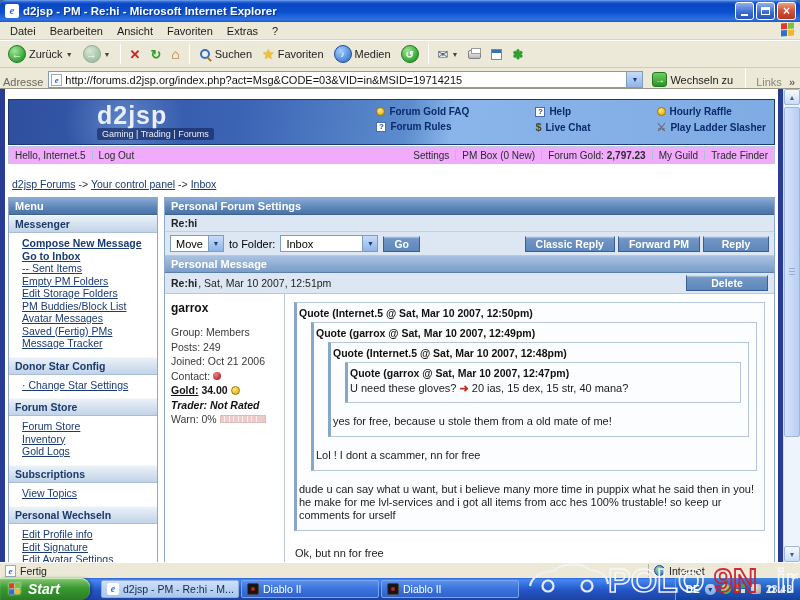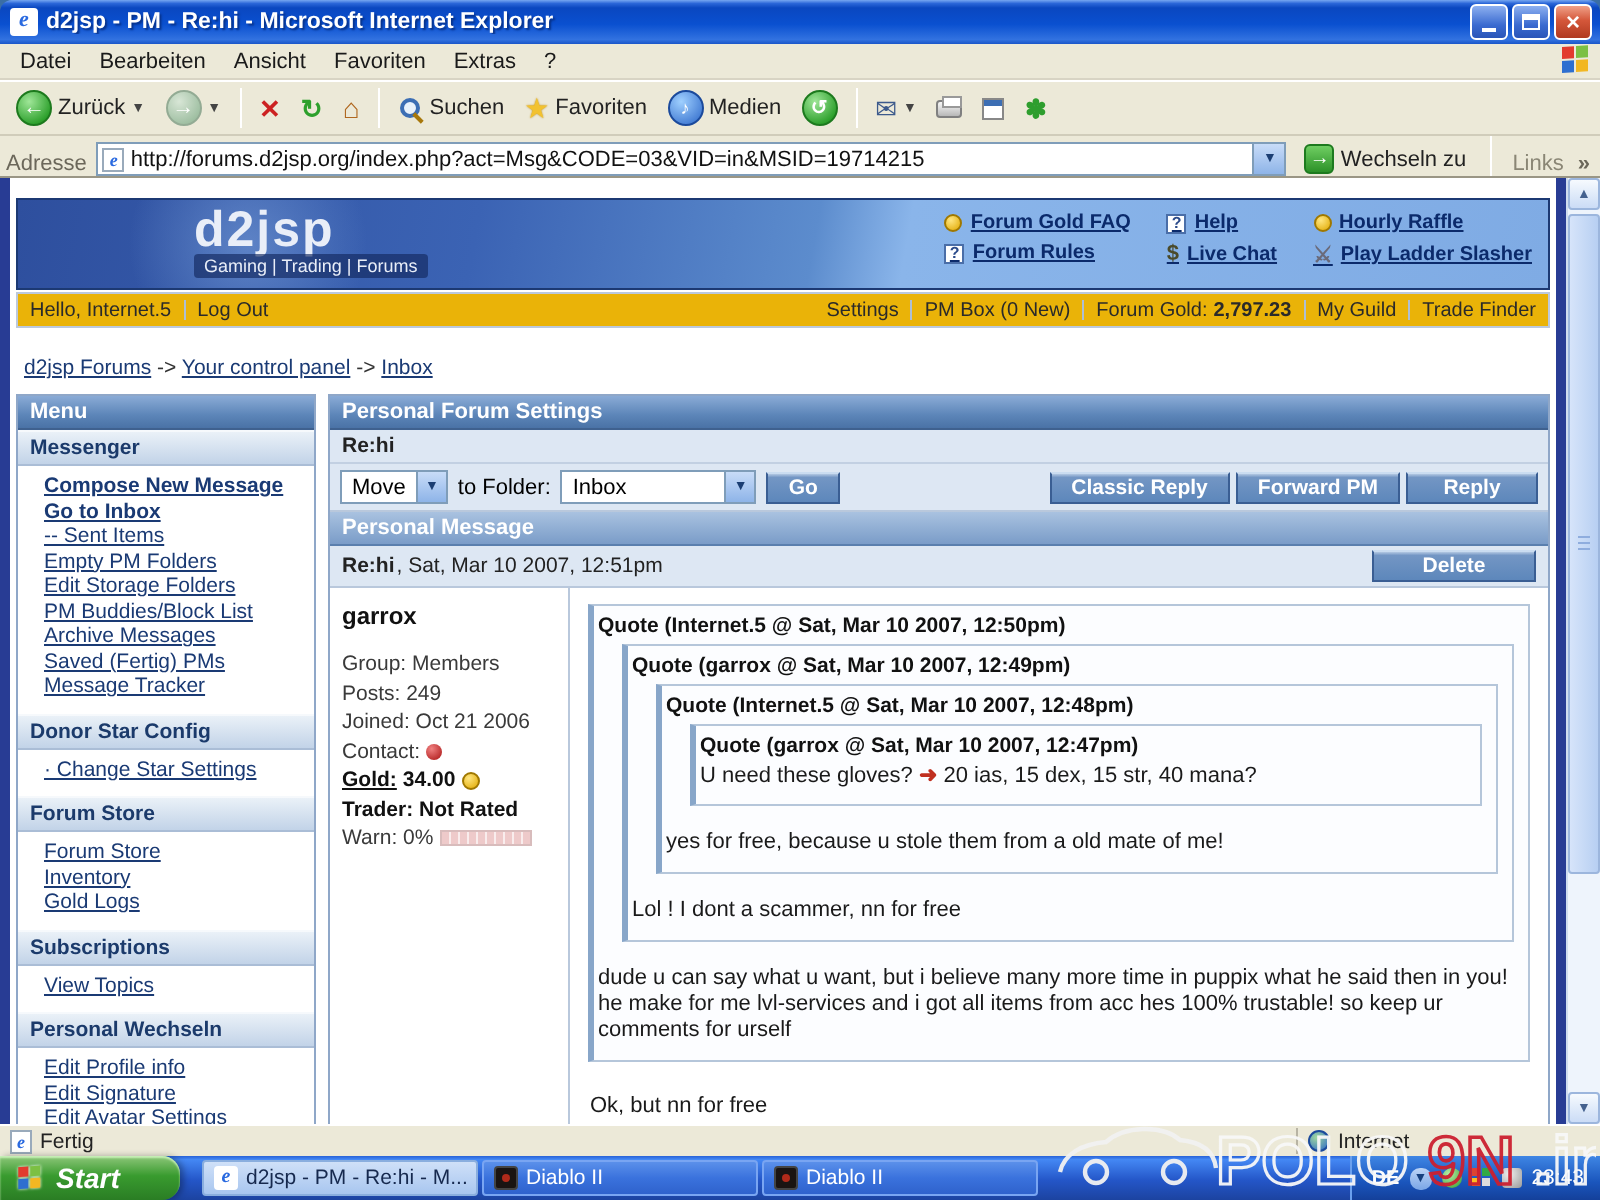--- a/index.html
+++ b/index.html
@@ -71,28 +71,28 @@
   
   .banner { position:relative; height:46px; border:1px solid #1c3973;
     background:linear-gradient(100deg,#2e4f9e 0%,#3b63b4 30%,#5c8ccd 52%,#8ab5ea 58%,#7fabe4 100%); overflow:hidden; }
   .banner::before { content:""; position:absolute; left:40px; top:-18px; width:150px; height:80px; border-radius:50%;
     background:radial-gradient(circle,#6f95d2 0%,transparent 70%); opacity:.7; }
   .logo-wrap { position:absolute; left:88px; top:3px; }
   .logo-text { color:#e9eef8; font-size:25px; font-weight:bold; line-height:24px; letter-spacing:1px; }
   .logo-tag { display:inline-block; background:rgba(18,40,96,.65); color:#e9eef8; font-size:9px; padding:1px 5px; border-radius:2px; }
   .banner-links { position:absolute; right:8px; top:6px; display:flex; gap:18px; }
   .blink-col { display:flex; flex-direction:column; gap:4px; }
-  .blink { display:flex; align-items:center; gap:4px; color:#0b2a6b; font-size:10px; font-weight:bold; text-decoration:underline; white-space:nowrap; }
+  .blink { display:flex; align-items:center; gap:4px; color:#0b2a6b; font-size:10px; font-weight:bold; white-space:nowrap;margin-left:48px; }
   .coin { width:9px; height:9px; border-radius:50%; background:radial-gradient(circle at 35% 30%,#ffe680,#e0a800); border:1px solid #a07800; display:inline-block; flex:none; }
   .qic { width:10px; height:10px; border:1px solid #4a6ea8; background:#fff; color:#2a4a8a; font-size:8px; font-weight:bold; display:inline-flex; align-items:center; justify-content:center; flex:none; }
   .dollar { color:#4a4a2a; font-weight:bold; font-size:11px; text-decoration:none; }
   .sword { color:#6a6a7a; font-size:11px; }
 
   
-  .userbar { margin-top:1px; height:18px; background:#eab308; border:1px solid #bcc9dc; display:flex; align-items:center; padding:0 6px; font-size:10px; color:#2a2a2a; }
+  .userbar { margin-top:1px; height:18px; background:#f0abfc; border:1px solid #bcc9dc; display:flex; align-items:center; padding:0 6px; font-size:10px; color:#2a2a2a; }
   .vsep { width:0; height:10px; border-left:1px solid #aebfd4; margin:0 6px; }
   .ub-right { margin-left:auto; display:flex; align-items:center; }
   .gold-val { font-weight:bold; margin-left:3px; }
 
   
   .breadcrumb { margin:14px 2px 7px 4px; font-size:10.5px; color:#333; }
   .bc-link { color:#1a3a74; text-decoration:underline; }
 
   
   .cols { display:flex; gap:6px; align-items:flex-start; }
@@ -118,21 +118,21 @@
   .row-pmsubject { background:#dde7f3; display:flex; align-items:center; padding:2px 6px; border-bottom:1px solid #b9c8dc; font-size:10.5px; color:#222; }
   .pm-date { margin-left:1px; }
 
   .msg-body { display:flex; background:#fff; }
   .author-col { width:120px; min-width:120px; padding:7px 6px; border-right:1px solid #b9c8dc; font-size:10.5px; color:#3a3a3a; }
   .author-name { font-weight:bold; font-size:12px; color:#111; margin-bottom:11px; }
   .a-line { margin:2.5px 0; display:flex; align-items:center; gap:3px; }
   .red-dot { width:8px; height:8px; background:radial-gradient(circle at 35% 30%,#f08080,#a81010); border-radius:50%; display:inline-block; }
   .gold-lbl { font-weight:bold; text-decoration:underline; color:#111; }
   .gold-num { font-weight:bold; color:#111; }
-  .trader-line { font-weight:bold; color:#111; margin:2.5px 0; }
+  .trader-line { font-weight:bold; color:#111; margin:2.5px 0;font-style:italic; }
   .warn-bar { display:inline-block; width:46px; height:8px; border:1px solid #d8bcbc; background:repeating-linear-gradient(90deg,#eecaca 0 3.5px,#f9eded 3.5px 4.5px); }
 
   .content-col { flex:1; padding:8px 9px 14px 9px; font-size:11px; color:#1a1a1a; min-width:0; }
   .quote { border:1px solid #b5c6da; border-left:3px solid #88a6c9; background:#fcfdff; padding:3px 7px 5px 2px; }
   .quote .quote { margin:3px 0 4px 12px; }
   .qh { font-weight:bold; font-size:10.5px; color:#111; margin:1px 0 3px; }
   .qtext { margin:12px 0 3px; line-height:13px; }
   .qtext.first { margin:2px 0 2px; }
   .red-arrow { color:#c03020; font-weight:bold; }
   .msg-text { margin:16px 0 4px 1px; }
@@ -352,21 +352,21 @@
               <div class="panel-title">Menu</div>
 
               <div class="side-sub">Messenger</div>
               <div class="side-links">
                 <span class="side-link bold">Compose New Message</span>
                 <span class="side-link bold">Go to Inbox</span>
                 <span class="side-link">-- Sent Items</span>
                 <span class="side-link">Empty PM Folders</span>
                 <span class="side-link">Edit Storage Folders</span>
                 <span class="side-link">PM Buddies/Block List</span>
-                <span class="side-link">Archive Messages</span>
+                <span class="side-link">Avatar Messages</span>
                 <span class="side-link">Saved (Fertig) PMs</span>
                 <span class="side-link">Message Tracker</span>
               </div>
 
               <div class="side-sub">Donor Star Config</div>
               <div class="side-links">
                 <span class="side-link">· Change Star Settings</span>
               </div>
 
               <div class="side-sub">Forum Store</div>

